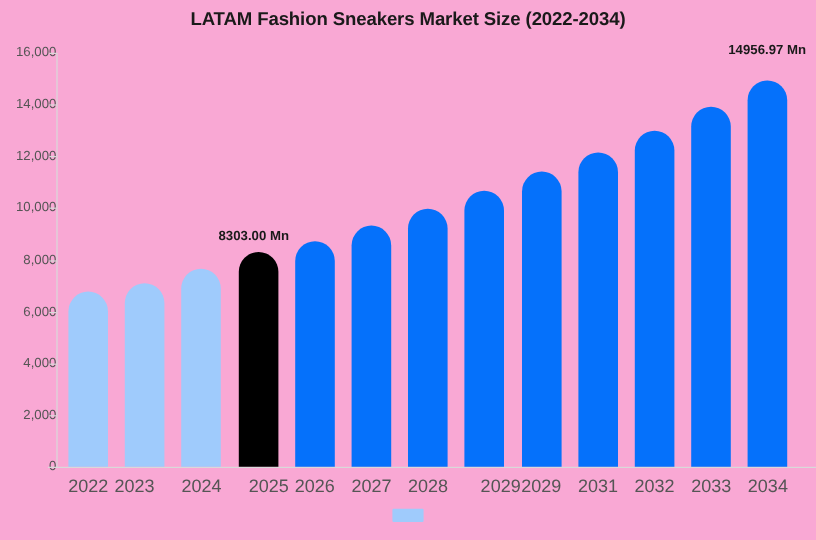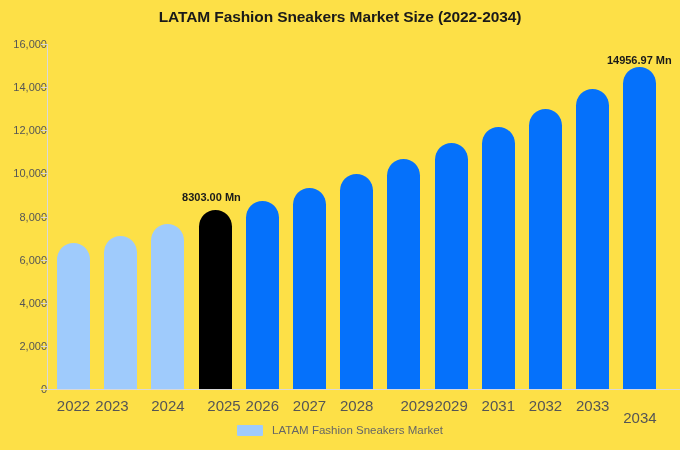--- a/index.html
+++ b/index.html
@@ -11,21 +11,21 @@
     height: 450px;
     background: #ffffff;
     font-family: "Liberation Sans", sans-serif;
     overflow: hidden;
   }
 
   #chart-root {
     position: relative;
     width: 680px;
     height: 450px;
-    background: #fde047;
+    background: #f9a8d4;
   }
 
   
   .chart-title {
     position: absolute;
     top: 8px;
     left: 0;
     width: 680px;
     text-align: center;
     font-size: 15.5px;
@@ -187,23 +187,22 @@
       <div class="x-tick" style="left: 373.9px; text-align: right;">2029</div>
       <div class="bar" style="left: 434.6px; height: 246.244px; background: rgb(5, 113, 251);"></div>
       <div class="x-tick" style="left: 421.1px;">2029</div>
       <div class="bar" style="left: 481.8px; height: 261.984px; background: rgb(5, 113, 251);"></div>
       <div class="x-tick" style="left: 468.3px;">2031</div>
       <div class="bar" style="left: 529px; height: 279.881px; background: rgb(5, 113, 251);"></div>
       <div class="x-tick" style="left: 515.5px;">2032</div>
       <div class="bar" style="left: 576.2px; height: 299.719px; background: rgb(5, 113, 251);"></div>
       <div class="x-tick" style="left: 562.7px;">2033</div>
       <div class="bar" style="left: 623.4px; height: 322.51px; background: rgb(5, 113, 251);"></div>
-      <div class="x-tick" style="left: 609.9px; margin-top: 12px;">2034</div>
+      <div class="x-tick" style="left: 609.9px;">2034</div>
       <div class="data-label" style="top: 190.967px; left: 182.1px;">8303.00 Mn</div>
-      <div class="data-label" style="top: 54px; left: 606.9px;">14956.97 Mn</div>
+      <div class="data-label" style="top: 36px; left: 606.9px;">14956.97 Mn</div>
     </div>
 
   <div class="legend">
     <span class="legend-swatch" id="legend-swatch" style="background: rgb(159, 203, 252);"></span>
-    <span class="legend-label">LATAM Fashion Sneakers Market</span>
   </div>
 
 </div>
 
 </body></html>

